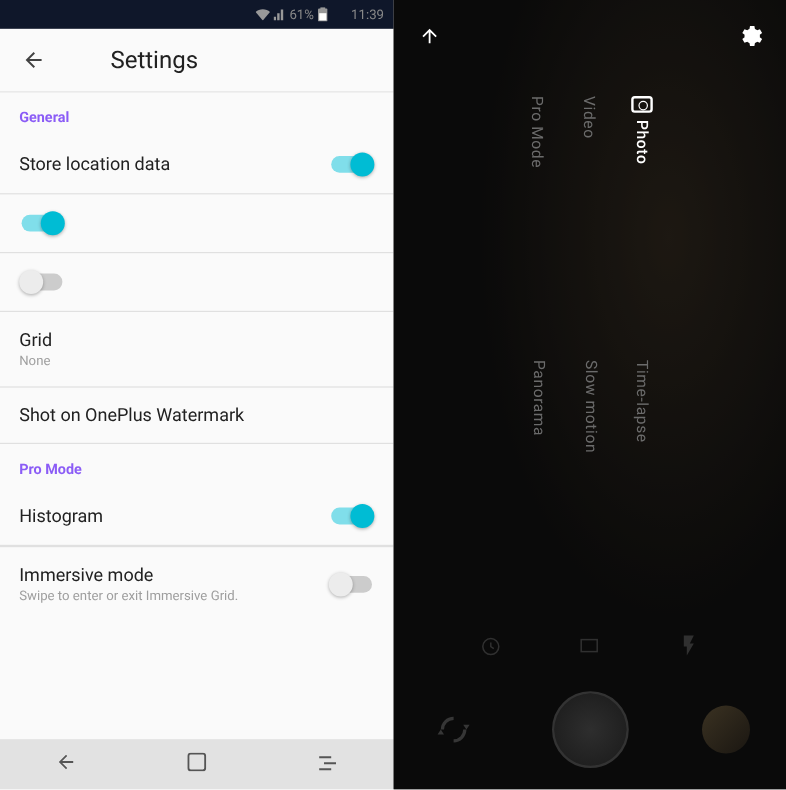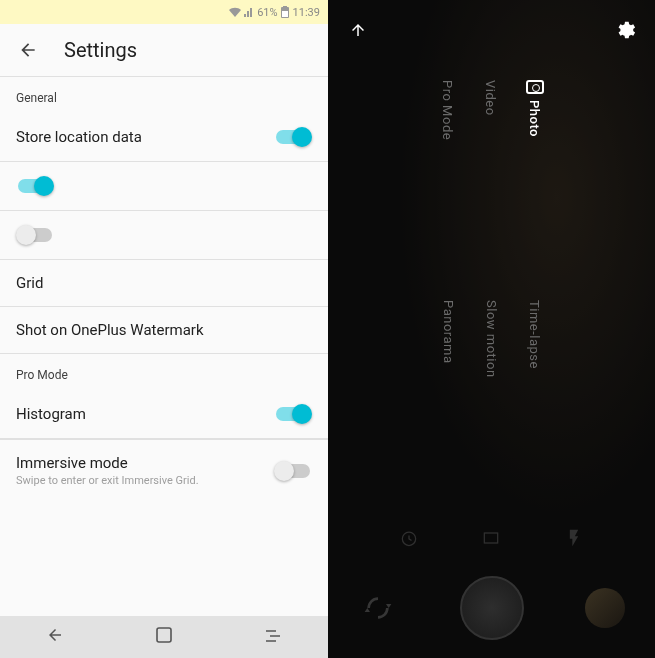--- a/index.html
+++ b/index.html
@@ -1,26 +1,26 @@
 <!DOCTYPE html>
 <html><head>
 <meta charset="utf-8">
 <style>
 * { margin: 0; padding: 0; box-sizing: border-box; font-family: -apple-system, BlinkMacSystemFont, "Segoe UI", Roboto, sans-serif; }
 body { width: 655px; height: 658px; display: flex; overflow: hidden; }
 
 
 .left-pane { width: 328px; height: 100%; background: #fafafa; display: flex; flex-direction: column; position: relative; }
-.status-bar-left { height: 24px; background: #fef9c3; display: flex; justify-content: flex-end; align-items: center; padding: 0 8px; gap: 4px; color: #888; font-size: 11px; }
+.status-bar-left { height: 24px; background: #0f172a; display: flex; justify-content: flex-end; align-items: center; padding: 0 8px; gap: 20px; color: #888; font-size: 11px; }
 .status-bar-left .icons { display: flex; gap: 3px; align-items: center; }
 .app-bar { display: flex; align-items: center; padding: 14px 16px; gap: 24px; }
 .back-arrow { width: 24px; height: 24px; display: flex; align-items: center; justify-content: center; cursor: pointer; }
-.app-bar-title { font-size: 20px; color: #212121; font-weight: 400; }
+.app-bar-title { font-size: 20px; color: #212121; font-weight: 400; margin-left: 28px; }
 .divider { height: 1px; background: #e0e0e0; margin: 0; }
-.section-header { color: #404040; font-size: 12px; padding: 14px 16px 8px; font-weight: 400; }
+.section-header { color: #8b5cf6; font-size: 12px; padding: 14px 16px 8px; font-weight: 700; }
 .setting-row { display: flex; align-items: center; justify-content: space-between; padding: 14px 16px; gap: 40px; }
 .setting-text { flex: 1; }
 .setting-label { font-size: 15px; color: #212121; }
 .setting-sub { font-size: 11px; color: #9e9e9e; margin-top: 2px; line-height: 1.3; }
 .toggle { width: 38px; height: 20px; position: relative; }
 .toggle-track { width: 34px; height: 14px; border-radius: 7px; position: absolute; top: 3px; left: 2px; }
 .toggle-thumb { width: 20px; height: 20px; border-radius: 50%; position: absolute; top: 0; box-shadow: 0 1px 3px rgba(0,0,0,0.3); }
 .toggle.on .toggle-track { background: #80deea; }
 .toggle.on .toggle-thumb { background: #00bcd4; right: 0; }
 .toggle.off .toggle-track { background: #ccc; }
@@ -108,20 +108,21 @@
       <div class="toggle off">
           <div class="toggle-track"></div>
           <div class="toggle-thumb"></div>
         </div>
     </div>
     <div class="divider"></div>
 
     <div class="setting-row">
       <div class="setting-text">
         <div class="setting-label">Grid</div>
+        <div class="setting-sub">None</div>
       </div>
     </div>
     <div class="divider"></div>
 
     <div class="setting-row">
       <div class="setting-text">
         <div class="setting-label">Shot on OnePlus Watermark</div>
       </div>
     </div>
     <div class="divider"></div>

